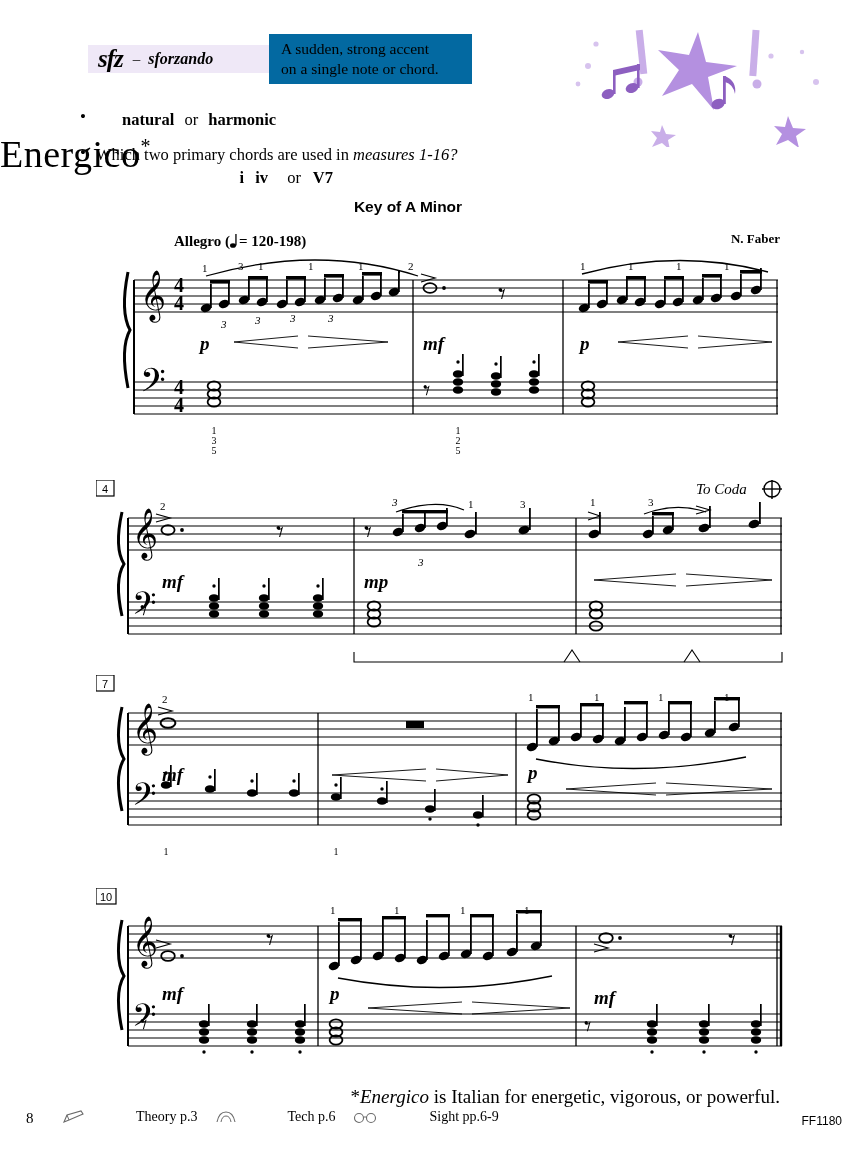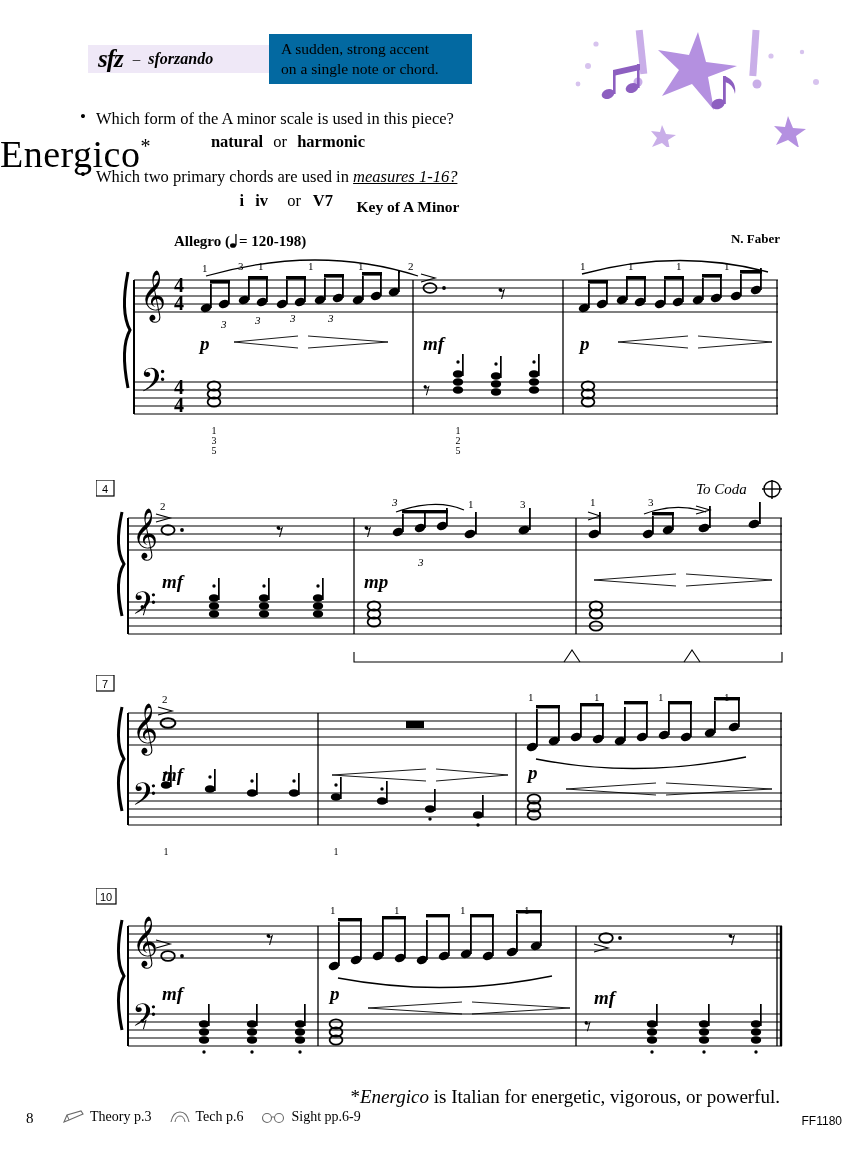--- a/index.html
+++ b/index.html
@@ -76,21 +76,21 @@
   }
   .bullet {
     width: 16px;
     font-size: 17px;
     line-height: 1.1;
   }
   .q-text {
     font-size: 16.5px;
     line-height: 1.35;
   }
-  .q-text em { font-style: italic; text-decoration: underline; }
+  .q-text em { font-style: italic; }
   .answers {
     margin-top: 2px;
     margin-left: 26px;
     font-weight: bold;
     font-size: 16.5px;
     text-align: center;
   }
   .answers .plain { font-weight: normal; }
   .answers-wide span { margin-right: 7px; }
 
@@ -117,21 +117,21 @@
   .title .star {
     font-size: 20px;
     vertical-align: 14px;
   }
   .subtitle {
     position: absolute;
     left: 0;
     top: 198px;
     width: 816px;
     text-align: center;
-    font-family: Liberation Serif, serif;
+    font-family: Liberation Sans, sans-serif;
     font-weight: bold;
     font-size: 15.5px;
   }
   .composer {
     position: absolute;
     right: 84px;
     top: 231px;
     font-size: 13px;
     font-weight: bold;
   }
@@ -162,20 +162,21 @@
     left: 62px;
     top: 1109px;
     display: flex;
     align-items: center;
     font-size: 14px;
   }
   .footer-links .fl {
     display: flex;
     align-items: center;
     margin-right: 18px;
+    gap: 46px;
   }
   .footer-links .fl svg { margin-right: 4px; }
   .code {
     position: absolute;
     right: 22px;
     top: 1114px;
     font-size: 12px;
     font-family: "Liberation Sans", sans-serif;
   }
 
@@ -234,21 +235,20 @@
       <circle cx="205" cy="34" r="2.6" fill="#d7c3ee"></circle>
       <circle cx="250" cy="60" r="3" fill="#d7c3ee"></circle>
       <circle cx="236" cy="30" r="2.2" fill="#d7c3ee"></circle>
     </svg>
   </div>
 
   <div class="questions">
     <div class="q-row">
       <div class="bullet">•</div>
       <div>
-        <div class="q-text">Which form of the A minor scale is used in this piece?</div>
         <div class="answers">
           <span>natural</span>
           <span class="plain" style="margin:0 6px;">or</span>
           <span>harmonic</span>
         </div>
       </div>
     </div>
 
     <div class="q-row" style="margin-top:10px;">
       <div class="bullet">•</div>

